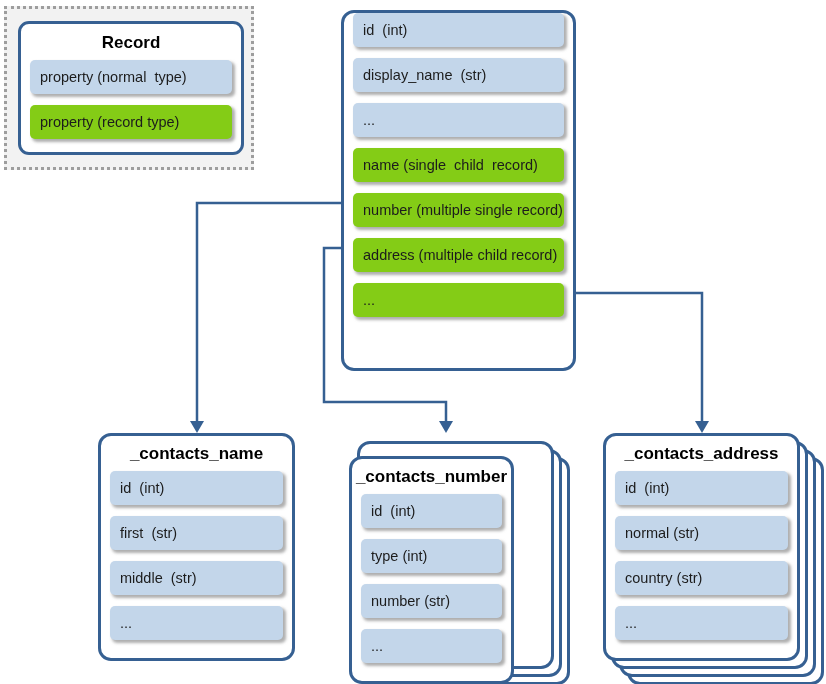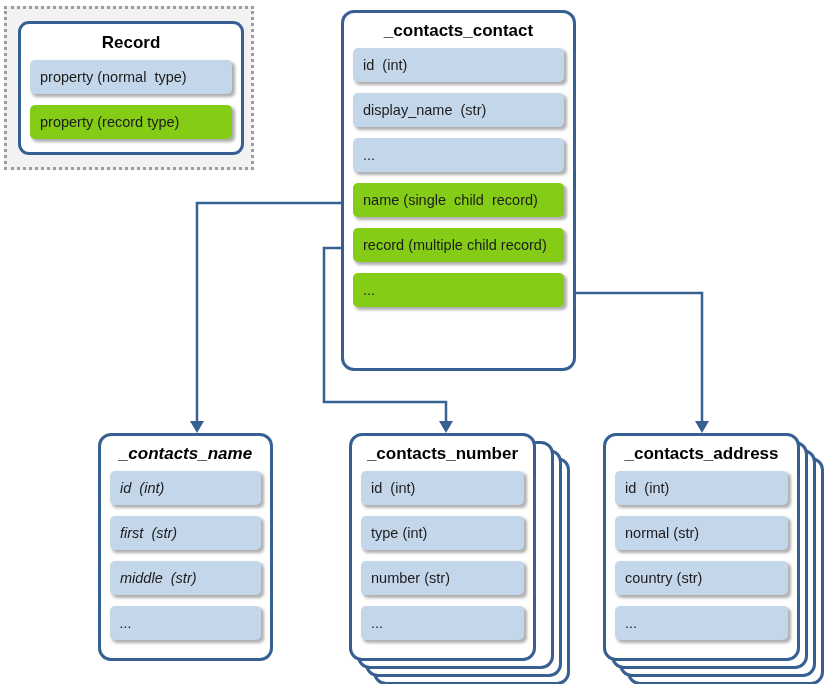--- a/index.html
+++ b/index.html
@@ -57,42 +57,42 @@
 
   <div class="legend">
     <div class="legend-inner">
       <div class="box-title">Record</div>
       <div class="row row-normal">property (normal  type)</div>
       <div class="row row-record">property (record type)</div>
     </div>
   </div>
 
   <div class="table-box" style="left:341px; top:10px; width:235px; height:361px;">
-    <div class="box-title">_contacts_contact</div>
     <div class="row row-normal">id  (int)</div>
     <div class="row row-normal">display_name  (str)</div>
     <div class="row row-normal">...</div>
     <div class="row row-record">name (single  child  record)</div>
-    <div class="row row-record">record (multiple child record)</div>
+    <div class="row row-record">number (multiple single record)</div>
+    <div class="row row-record">address (multiple child record)</div>
     <div class="row row-record">...</div>
   </div>
 
-  <div class="table-box" style="left:98px; top:433px; width:175px; height:228px;font-style:italic;">
+  <div class="table-box" style="left:98px; top:433px; width:197px; height:228px;">
     <div class="box-title">_contacts_name</div>
     <div class="row row-normal">id  (int)</div>
     <div class="row row-normal">first  (str)</div>
     <div class="row row-normal">middle  (str)</div>
     <div class="row row-normal">...</div>
   </div>
 
   <div class="stack-layer" style="left:373px; top:457px;"></div>
   <div class="stack-layer" style="left:365px; top:449px;"></div>
   <div class="stack-layer" style="left:357px; top:441px;"></div>
 
-  <div class="table-box" style="left:349px; top:433px; width:187px; height:228px;">
+  <div class="table-box" style="left:349px; top:456px; width:165px; height:228px;">
     <div class="box-title">_contacts_number</div>
     <div class="row row-normal">id  (int)</div>
     <div class="row row-normal">type (int)</div>
     <div class="row row-normal">number (str)</div>
     <div class="row row-normal">...</div>
   </div>
 
   <div class="stack-layer" style="left:627px; top:457px;"></div>
   <div class="stack-layer" style="left:619px; top:449px;"></div>
   <div class="stack-layer" style="left:611px; top:441px;"></div>

